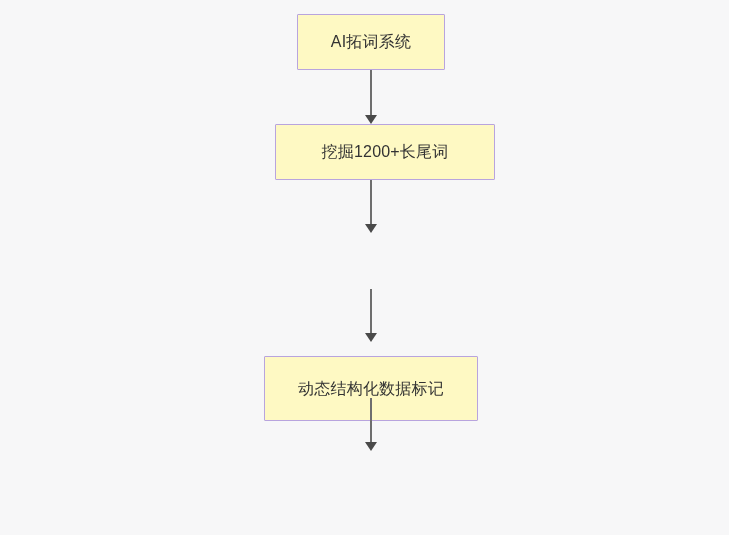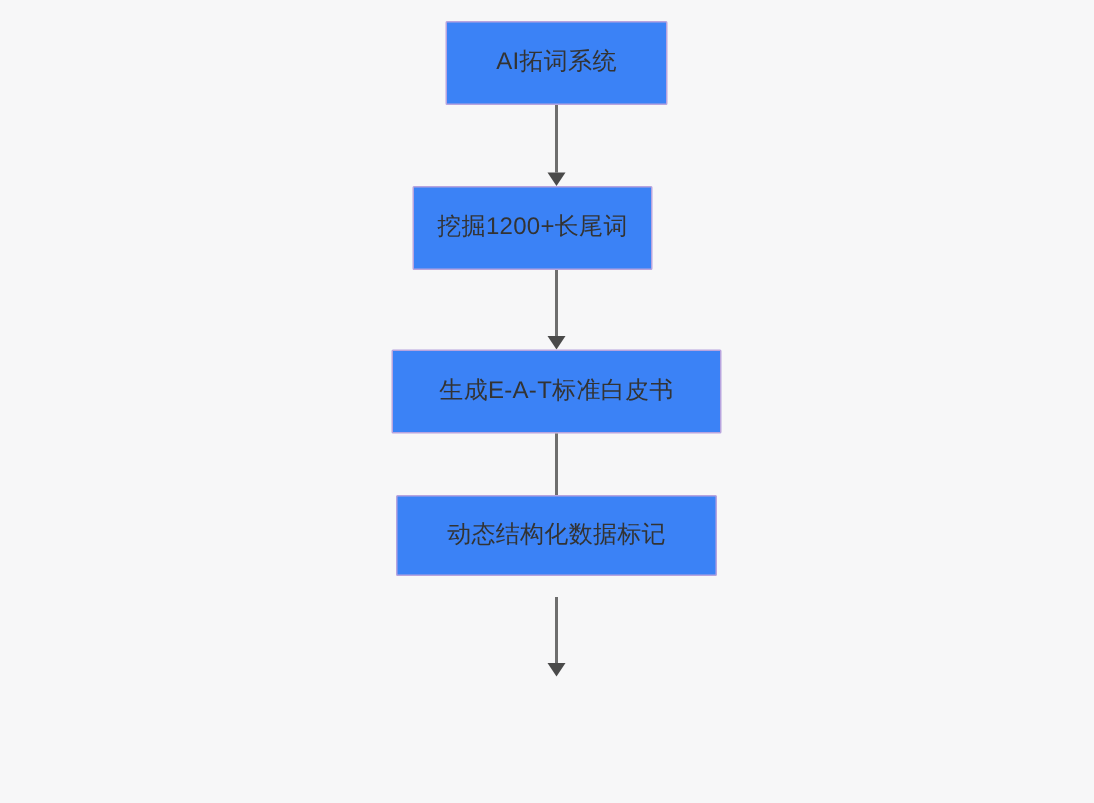--- a/index.html
+++ b/index.html
@@ -14,21 +14,21 @@
     overflow: hidden;
   }
   #flowchart {
     position: relative;
     width: 729px;
     height: 535px;
   }
   .node {
     position: absolute;
     box-sizing: border-box;
-    background: #3b82f6;
+    background: #fef9c3;
     border: 1.6px solid #b8a4de;
     display: flex;
     align-items: center;
     justify-content: center;
     border-radius: 1px;
   }
   .node-label {
     font-size: 16px;
     color: #333333;
     line-height: 1;
@@ -65,39 +65,36 @@
 
   <div class="node" style="left:297px; top:14px; width:148px; height:56px;">
     <span class="node-label">AI拓词系统</span>
   </div>
 
   <div class="edge" style="left:364px; top:70px; height:54px;">
     <div class="edge-line" style="height:45px;"></div>
     <div class="edge-head" style="top:45px;"></div>
   </div>
 
-  <div class="node" style="left:275px; top:124px; width:160px; height:56px;">
+  <div class="node" style="left:275px; top:124px; width:220px; height:56px;">
     <span class="node-label">挖掘1200+长尾词</span>
   </div>
 
   <div class="edge" style="left:364px; top:180px; height:53px;">
     <div class="edge-line" style="height:44px;"></div>
     <div class="edge-head" style="top:44px;"></div>
   </div>
 
-  <div class="node" style="left:261px; top:233px; width:220px; height:56px;">
-    <span class="node-label">生成E-A-T标准白皮书</span>
-  </div>
 
   <div class="edge" style="left:364px; top:289px; height:53px;">
     <div class="edge-line" style="height:44px;"></div>
     <div class="edge-head" style="top:44px;"></div>
   </div>
 
-  <div class="node" style="left:264px; top:330px; width:214px; height:54px;">
+  <div class="node" style="left:264px; top:356px; width:214px; height:65px;">
     <span class="node-label">动态结构化数据标记</span>
   </div>
 
   <div class="edge" style="left:364px; top:398px; height:53px;">
     <div class="edge-line" style="height:44px;"></div>
     <div class="edge-head" style="top:44px;"></div>
   </div>
 
 
 </div>

